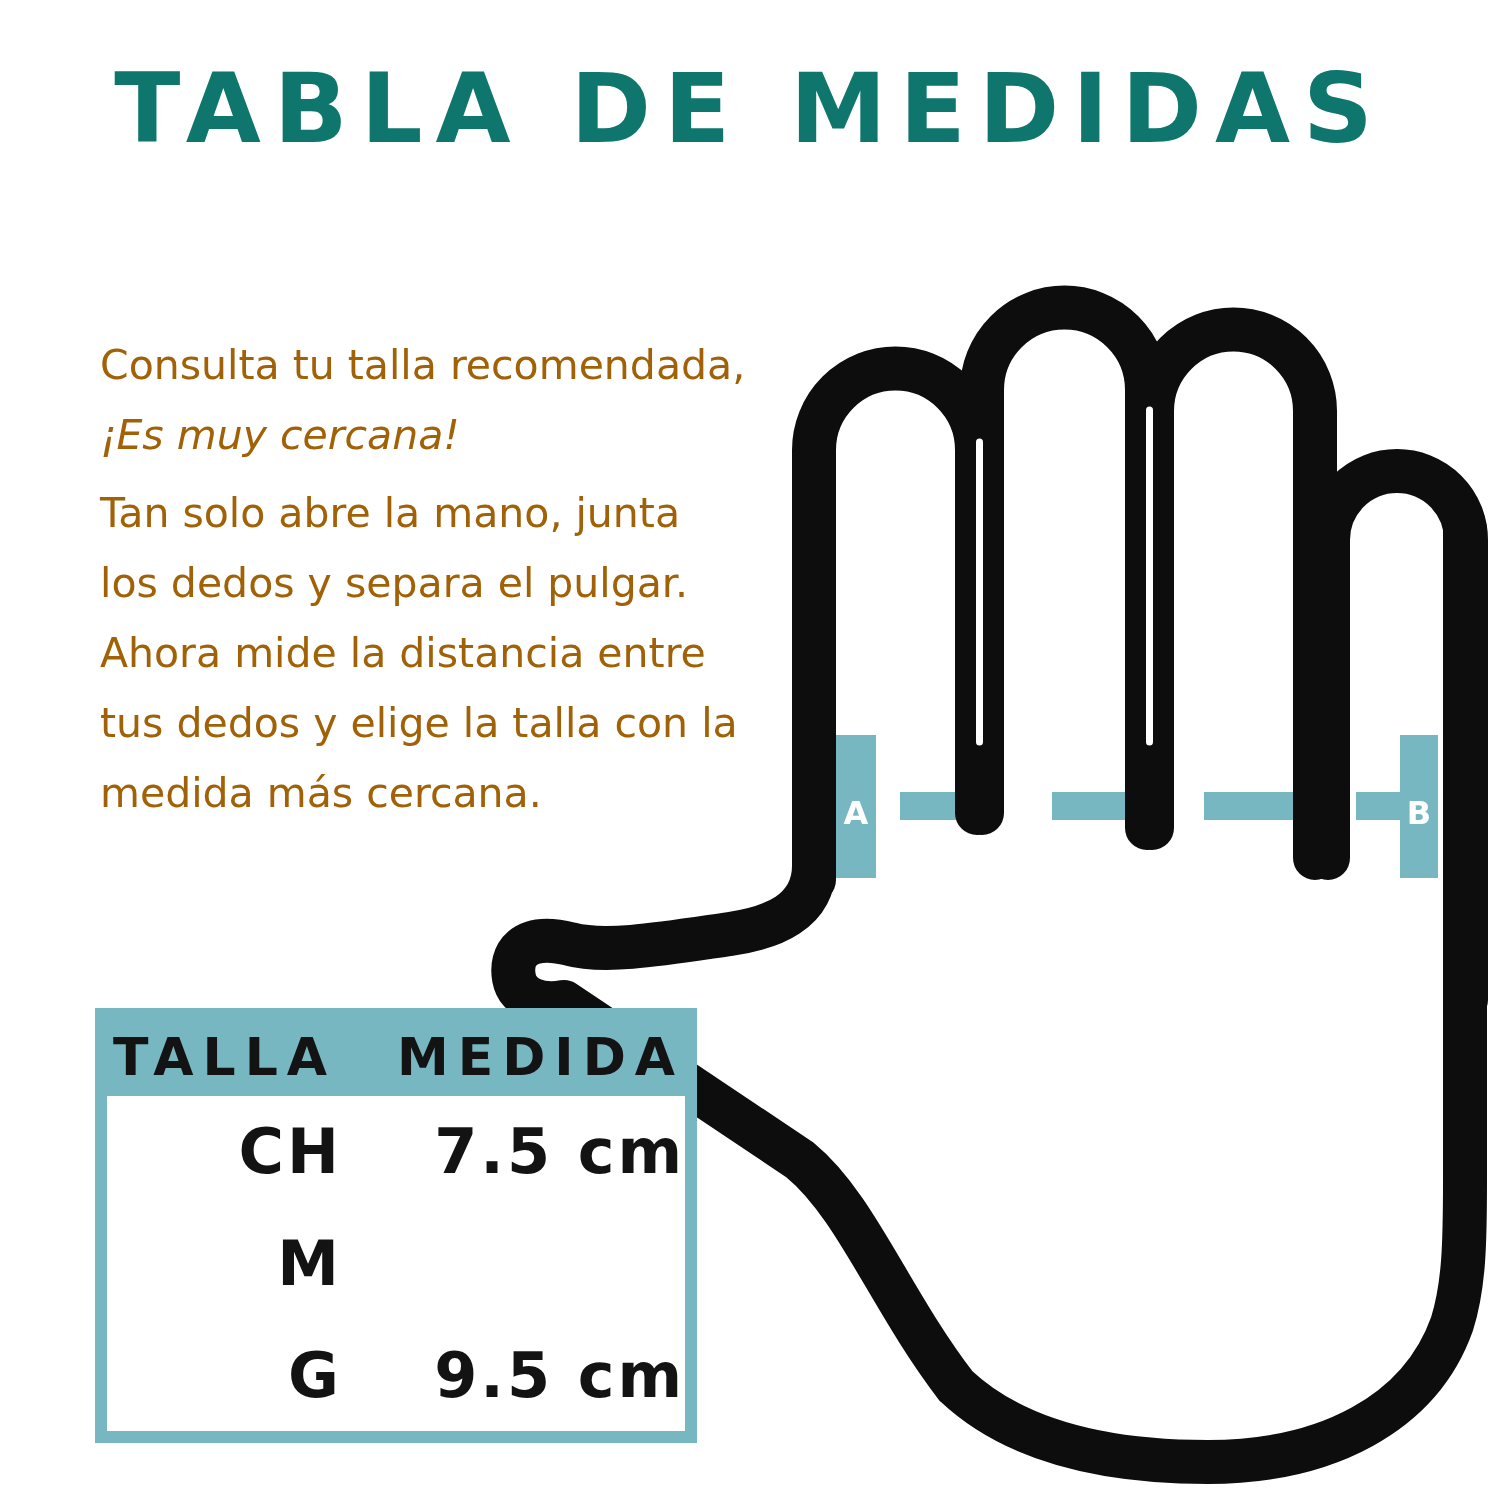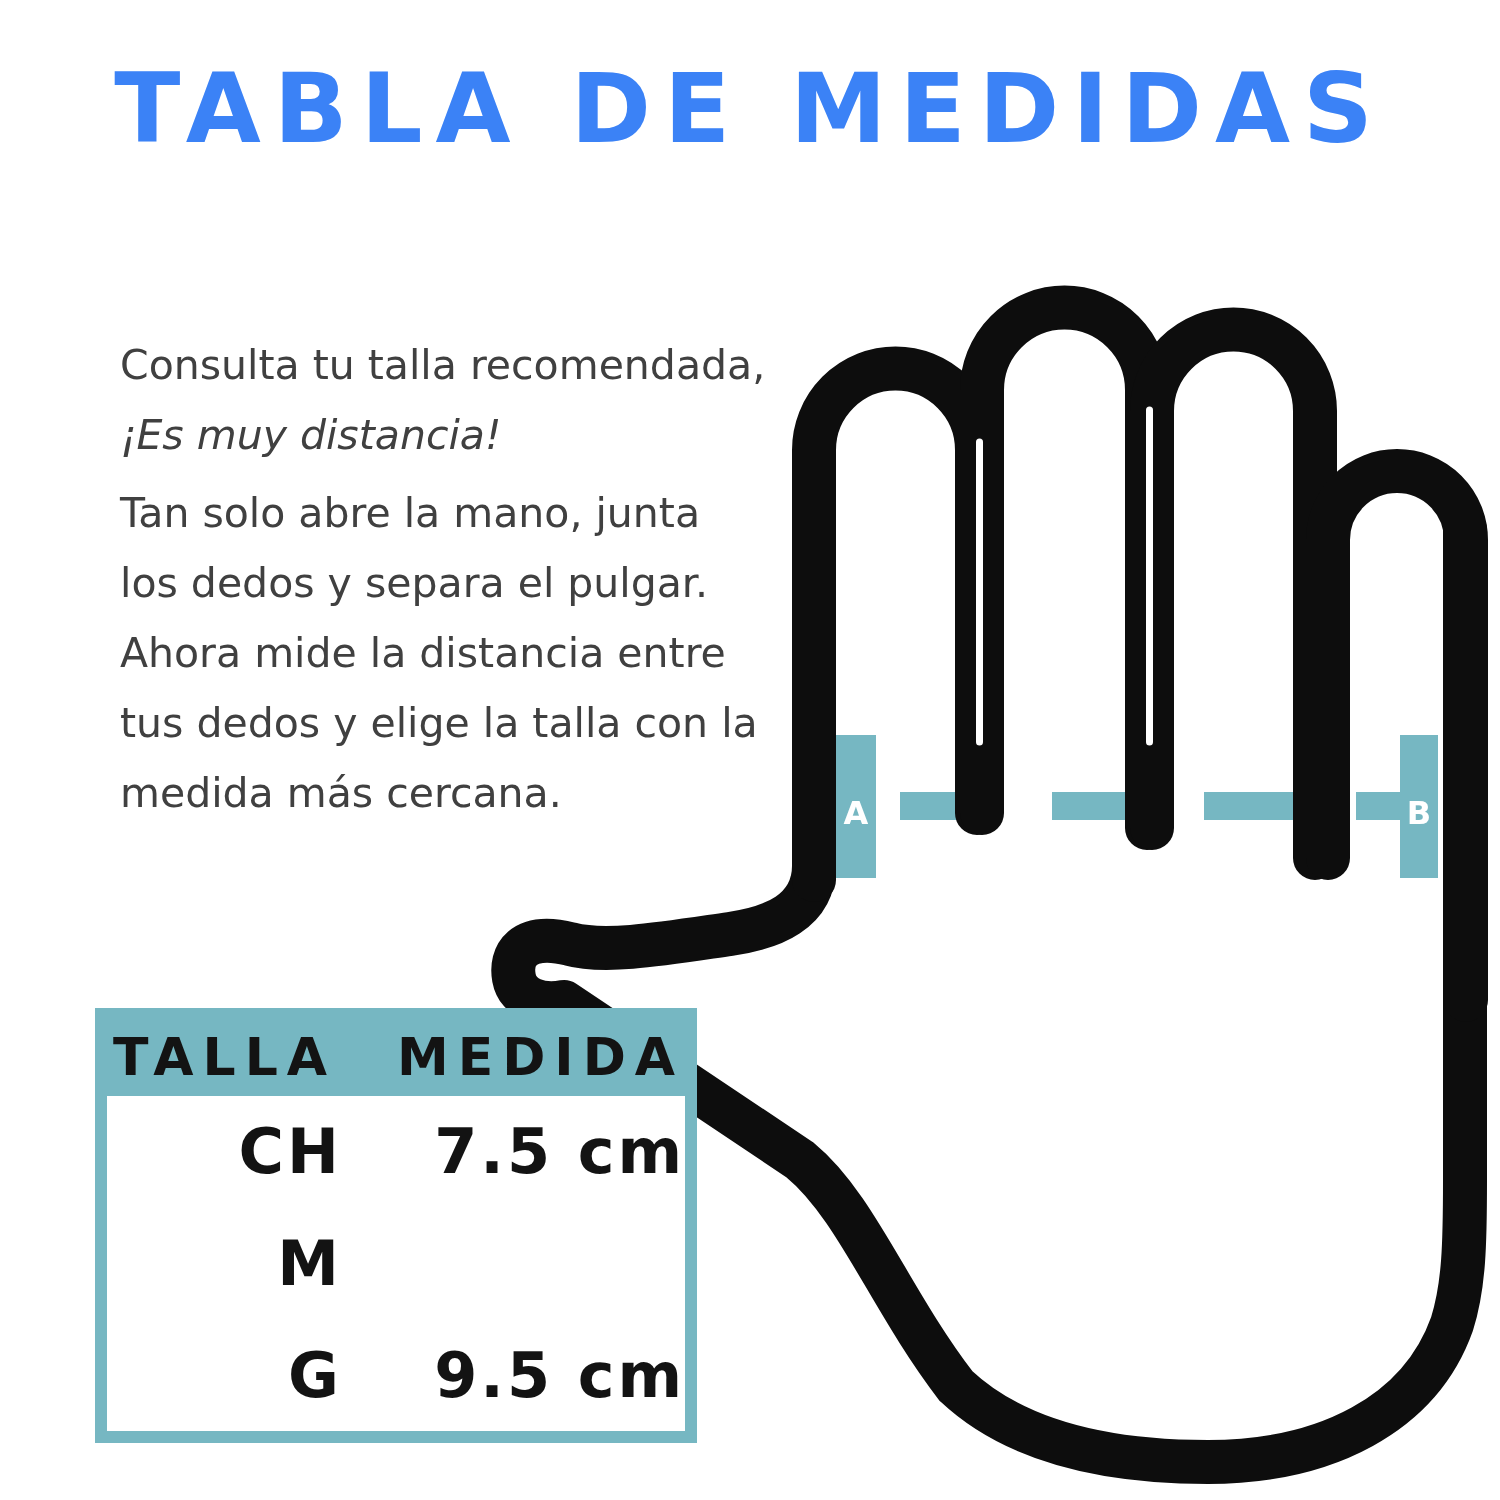--- a/index.html
+++ b/index.html
@@ -2,23 +2,23 @@
 <html><head>
 <meta charset="utf-8">
 <style>
   html,body{margin:0;padding:0;background:#ffffff;}
   .canvas{
     position:relative;width:1500px;height:1500px;background:#ffffff;overflow:hidden;
     font-family:"DejaVu Sans","Liberation Sans",sans-serif;color:#121212;
   }
   .page-title{
     position:absolute;top:52px;left:0;width:100%;text-align:center;
-    font-size:97px;font-weight:bold;letter-spacing:13px;color:#3b82f6;white-space:nowrap;
+    font-size:97px;font-weight:bold;letter-spacing:13px;color:#0f766e;white-space:nowrap;
   }
-  .intro{position:absolute;left:100px;width:680px;font-size:41px;line-height:70px;color:#404040;margin-left:20px;}
+  .intro{position:absolute;left:100px;width:680px;font-size:41px;line-height:70px;color:#a16207;}
   .intro.p1{top:330px;}
   .intro.p2{top:478px;}
   .intro.p3{top:618px;}
   .intro .it{font-style:italic;}
   .intro div{white-space:nowrap;}
   .hand-svg{position:absolute;left:0;top:0;width:1500px;height:1500px;}
   .size-table{
     position:absolute;left:95px;top:1008px;width:602px;height:435px;
     background:#76b7c2;box-sizing:border-box;padding:10px 12px 12px 12px;
     display:flex;flex-direction:column;
@@ -34,21 +34,21 @@
 </style>
 </head>
 <body>
 
 <div class="canvas">
 
   <div class="page-title">TABLA DE MEDIDAS</div>
 
   <div class="intro p1">
     <div>Consulta tu talla recomendada,</div>
-    <div class="it">¡Es muy distancia!</div>
+    <div class="it">¡Es muy cercana!</div>
   </div>
   <div class="intro p2">
     <div>Tan solo abre la mano, junta</div>
     <div>los dedos y separa el pulgar.</div>
   </div>
   <div class="intro p3">
     <div>Ahora mide la distancia entre</div>
     <div>tus dedos y elige la talla con la</div>
     <div>medida más cercana.</div>
   </div>

